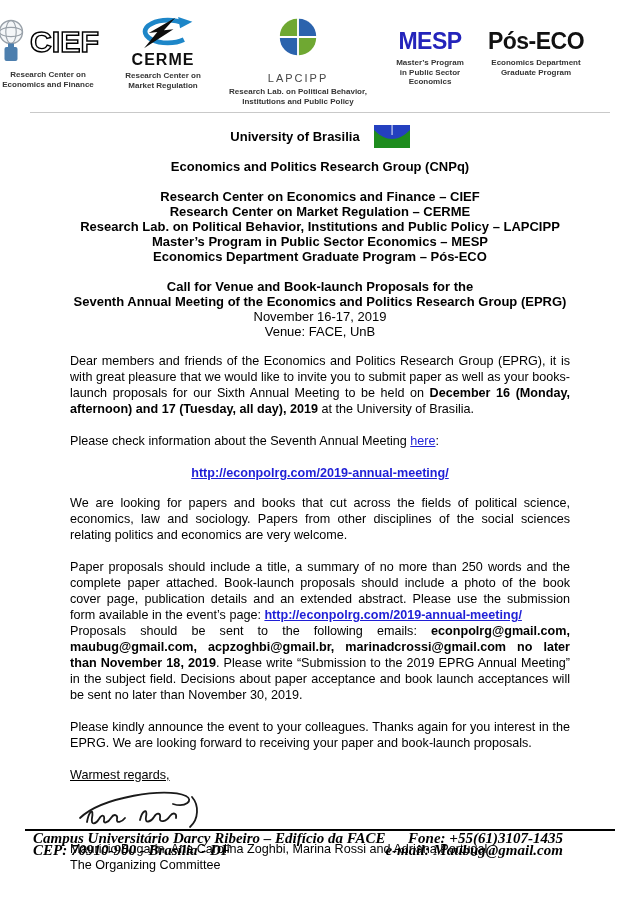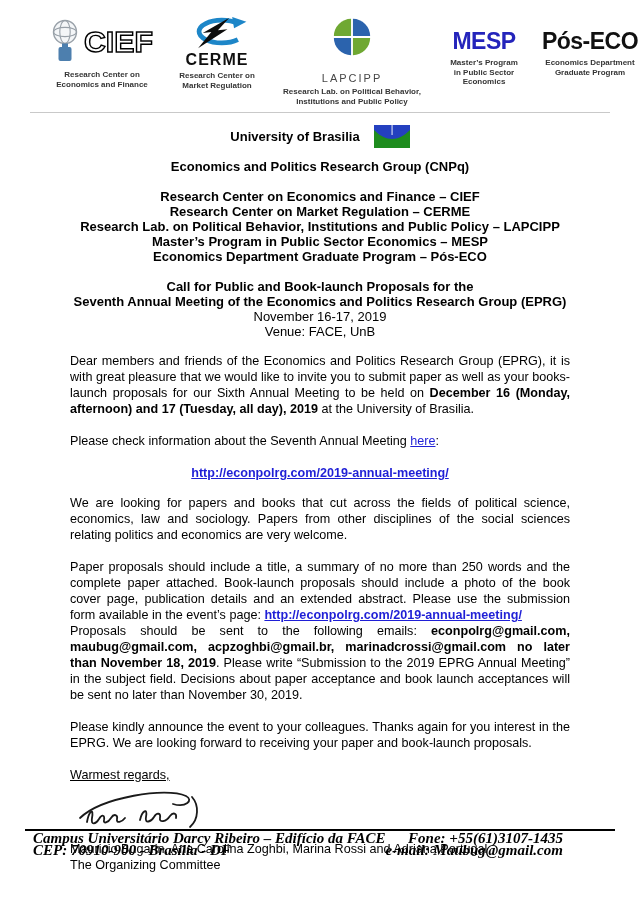--- a/index.html
+++ b/index.html
@@ -5,22 +5,22 @@
   html,body{margin:0;padding:0;background:#ffffff;}
   body{
     width:640px;height:905px;position:relative;overflow:hidden;
     font-family:"Liberation Sans",sans-serif;color:#000;
     -webkit-font-smoothing:antialiased;
   }
   .page{width:640px;height:905px;position:relative;}
 
   
   .letterhead{
-    display:flex;justify-content:flex-start;align-items:flex-start;
-    padding:15px 34px 4px 38px;
+    display:flex;justify-content:flex-end;align-items:flex-start;
+    padding:15px 46px 4px 38px;
   }
   .logo-block{text-align:center;flex:0 0 auto;}
   .logo-art{display:flex;align-items:center;justify-content:center;gap:3px;min-height:52px;}
   .logo-caption{font-weight:bold;font-size:8px;line-height:9.5px;color:#353535;margin-top:3px;}
   .word-cerme{font-weight:bold;font-size:16px;letter-spacing:1px;color:#0f0f0f;line-height:16px;margin-top:1px;}
   .word-lapcipp{font-size:11px;letter-spacing:2px;color:#474747;line-height:12px;margin-top:13px;}
   .word-mesp{font-weight:bold;font-size:23px;line-height:24px;color:#2424bb;margin-top:14px;letter-spacing:-0.5px;}
   .word-poseco{font-weight:bold;font-size:23px;line-height:24px;color:#111;margin-top:14px;letter-spacing:-0.5px;}
   .mesp-caption{margin-top:5px;}
   .head-rule{border:none;border-top:1px solid #c9c9c9;margin:2px 30px 0 30px;}
@@ -143,21 +143,21 @@
     </div>
     <div class="gap10"></div>
     <div class="t-bold">Economics and Politics Research Group (CNPq)</div>
     <div class="gap15"></div>
     <div class="t-bold">Research Center on Economics and Finance – CIEF</div>
     <div class="t-bold">Research Center on Market Regulation – CERME</div>
     <div class="t-bold">Research Lab. on Political Behavior, Institutions and Public Policy – LAPCIPP</div>
     <div class="t-bold">Master’s Program in Public Sector Economics – MESP</div>
     <div class="t-bold">Economics Department Graduate Program – Pós-ECO</div>
     <div class="gap15"></div>
-    <div class="t-bold">Call for Public and Book-launch Proposals for the</div>
+    <div class="t-bold">Call for Venue and Book-launch Proposals for the</div>
     <div class="t-bold">Seventh Annual Meeting of the Economics and Politics Research Group (EPRG)</div>
     <div class="t-reg">November 16-17, 2019</div>
     <div class="t-reg">Venue: FACE, UnB</div>
   </section>
 
   <section class="letter">
 
     <p class="para"><span>Dear members and friends of the Economics and Politics Research Group (EPRG), it is with great pleasure that we would like to invite you to submit paper as well as your books-launch proposals for our Sixth Annual Meeting to be held on </span><span class="b">December 16 (Monday, afternoon) and 17 (Tuesday, all day), 2019</span><span> at the University of Brasilia.</span></p>
 
     <p class="para"><span>Please check information about the Seventh Annual Meeting </span><a class="link">here</a><span>:</span></p>

